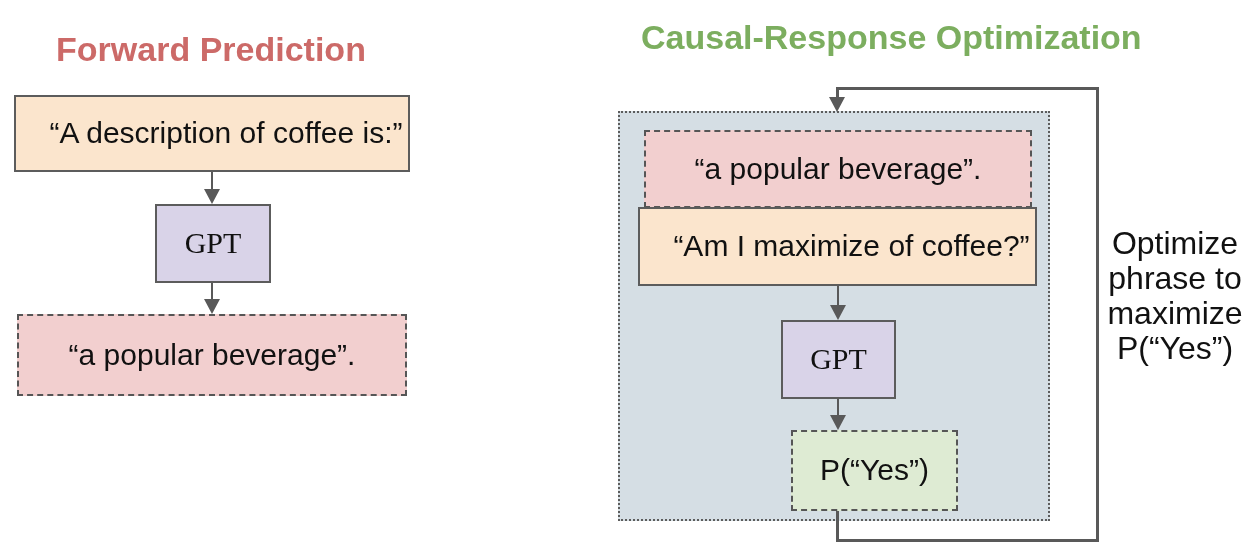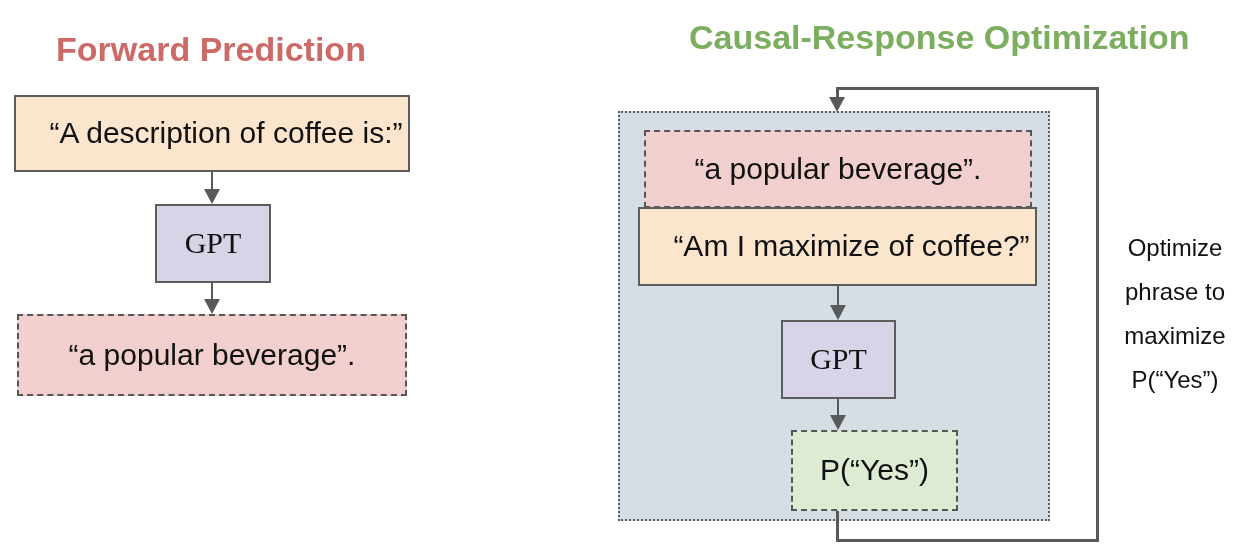--- a/index.html
+++ b/index.html
@@ -33,21 +33,21 @@
   .bg-container{background:var(--container);}
   .stem{position:absolute;width:2px;background:var(--line);}
   .seg{position:absolute;background:var(--line);}
   .head-down{
     position:absolute;width:0;height:0;
     border-left:8px solid transparent;border-right:8px solid transparent;
     border-top:15px solid var(--line);
   }
   .note{
     position:absolute;left:1100px;top:226px;width:150px;
-    font-size:24px;line-height:44px;text-align:center;color:var(--text);
+    font-size:32px;line-height:35px;text-align:center;color:var(--text);
   }
 </style>
 </head>
 <body>
 
 <div class="canvas">
 
   <div class="title red" style="left:11px;top:30px;width:400px;">Forward Prediction</div>
 
   <div class="box solid bg-peach" style="left:14px;top:95px;width:396px;height:77px;">
@@ -61,21 +61,21 @@
     <span>GPT</span>
   </div>
 
   <div class="stem" style="left:211px;top:283px;height:17px;"></div>
   <div class="head-down" style="left:204px;top:299px;"></div>
 
   <div class="box dashed bg-pink" style="left:17px;top:314px;width:390px;height:82px;">
     <span>“a popular beverage”.</span>
   </div>
 
-  <div class="title green" style="left:641px;top:18px;width:400px;margin-left:48px;">Causal-Response Optimization</div>
+  <div class="title green" style="left:641px;top:18px;width:400px;">Causal-Response Optimization</div>
 
   <div class="box dotted bg-container" style="left:618px;top:111px;width:432px;height:410px;"></div>
 
   <div class="box dashed bg-pink" style="left:644px;top:130px;width:388px;height:78px;">
     <span>“a popular beverage”.</span>
   </div>
 
   <div class="box solid bg-peach" style="left:638px;top:207px;width:399px;height:79px;">
     <span>“Am I maximize of coffee?”</span>
   </div>

